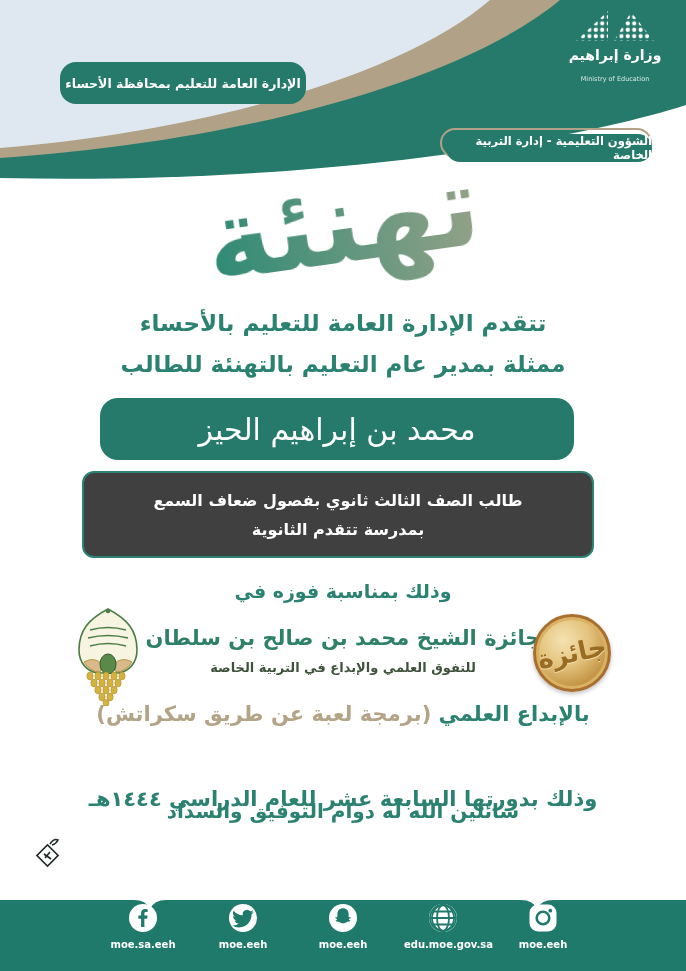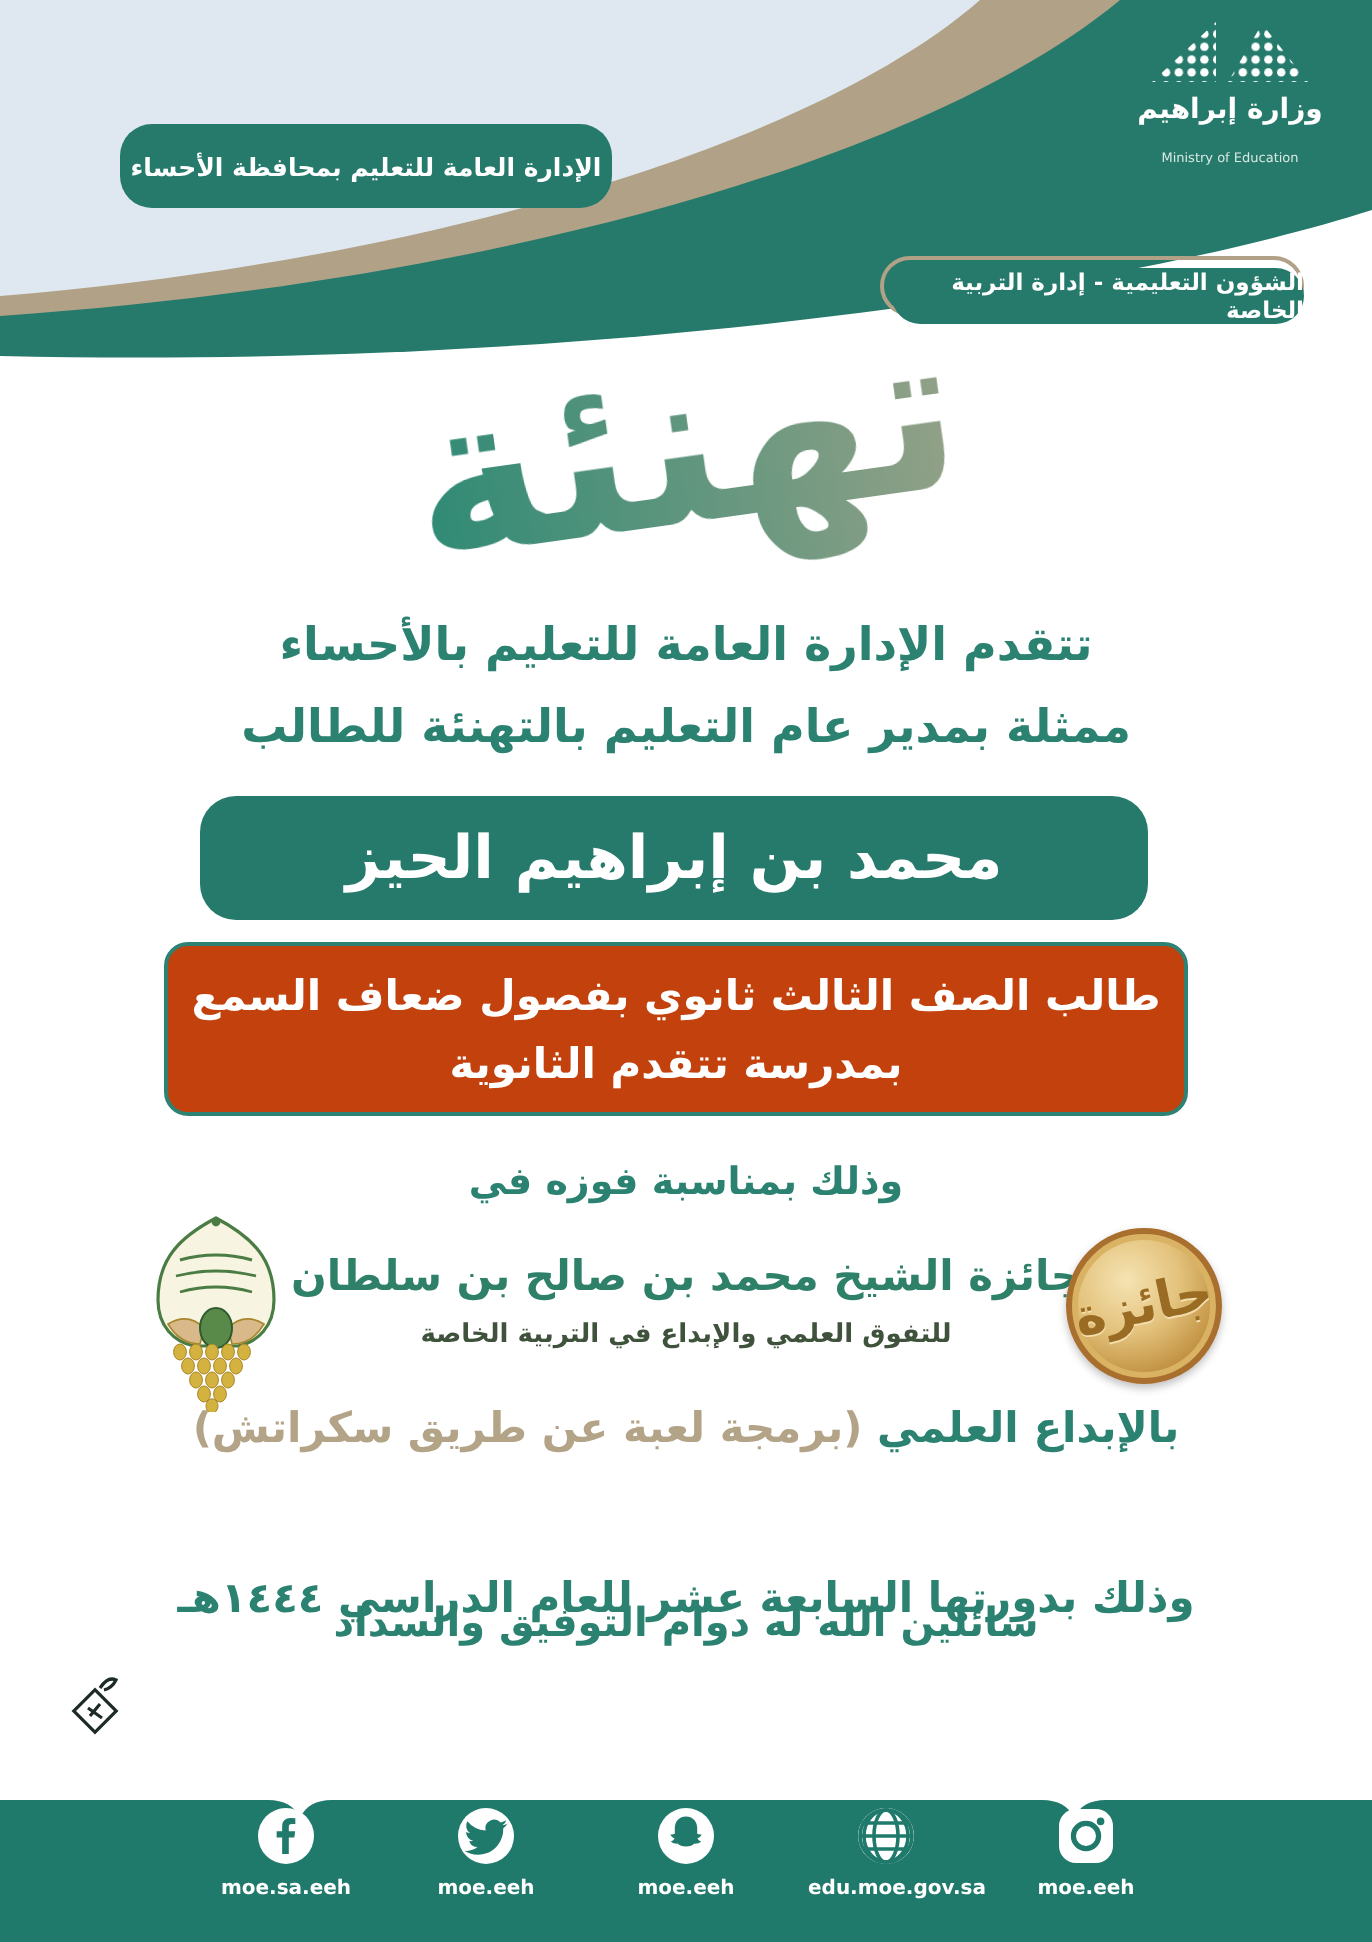--- a/index.html
+++ b/index.html
@@ -43,27 +43,27 @@
     filter:drop-shadow(0 0 2px #ffffff) drop-shadow(0 0 1px #ffffff);
   }
 
   
   .tline{ left:0; right:0; text-align:center; font-weight:bold; color:#2b8271; }
   .l1{ top:310px; font-size:23px; }
   .l2{ top:351px; font-size:23px; }
   .name-banner{
     left:100px; top:398px; width:474px; height:62px;
     background:#267a6b; border-radius:18px;
-    color:#fff; font-size:30px; font-weight:bold;
+    color:#fff; font-size:30px; font-weight:normal;
     display:flex; align-items:center; justify-content:center;
   }
   .desc-banner{
     left:82px; top:471px; width:512px; height:87px;
-    background:#c2410c; border:2px solid #2e8274; border-radius:12px;
-    color:#fff; font-weight:bold; font-size:21px; text-align:center;
+    background:#404040; border:2px solid #2e8274; border-radius:12px;
+    color:#fff; font-weight:bold; font-size:16px; text-align:center;
     display:flex; flex-direction:column; justify-content:center; gap:10px;
   }
   .occasion{ top:580px; font-size:19px; }
   .award-title{ top:626px; font-size:21px; color:#2f8069; }
   .award-subtitle{ top:660px; font-size:13px; color:#3f523c; }
   .achieve{ top:702px; font-size:21px; }
   .achieve .tan{ color:#b3a387; }
   .session{ top:787px; font-size:21px; }
   .closing{ top:799px; font-size:20px; }
 

